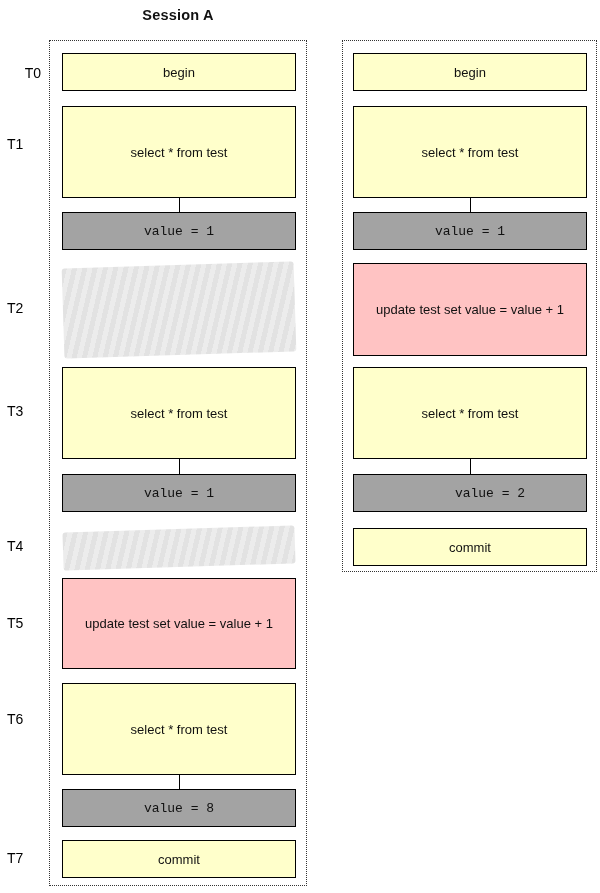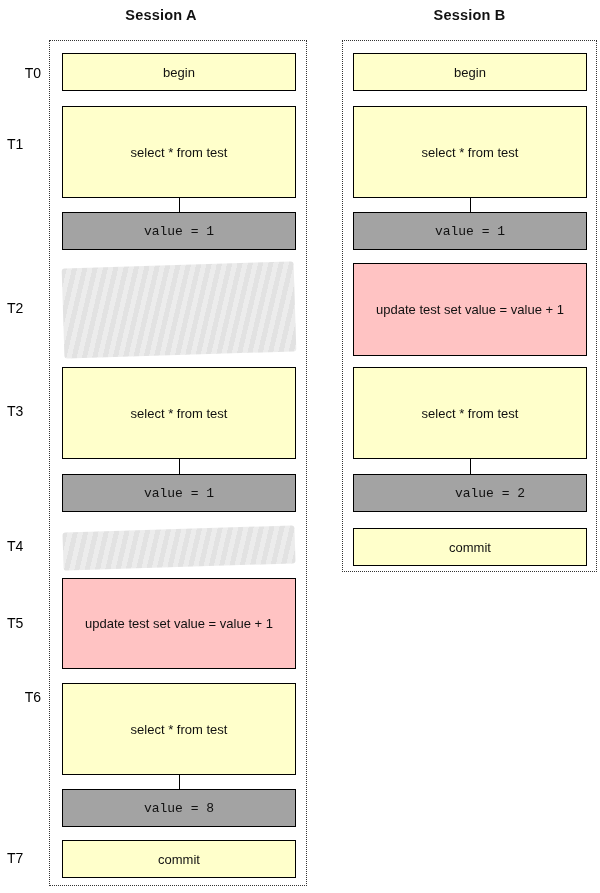--- a/index.html
+++ b/index.html
@@ -14,21 +14,21 @@
   .stage { position: absolute; inset: 0; width: 600px; height: 893px; }
 
   .session-title {
     position: absolute;
     top: 7px;
     font-size: 14.5px;
     font-weight: bold;
     text-align: center;
     letter-spacing: 0.2px;
   }
-  #titleA { left: 32px; width: 258px; text-align: center; }
+  #titleA { left: 49px; width: 258px; text-align: center; }
   #titleB { left: 342px; width: 255px; }
 
   .session-frame {
     position: absolute;
     border: 1px dotted #333;
     background: #ffffff;
   }
   #frameA { left: 49px; top: 40px; width: 258px; height: 846px; }
   #frameB { left: 342px; top: 40px; width: 255px; height: 532px; }
 
@@ -104,30 +104,29 @@
   #b-value2  { top: 433px; height: 38px; padding-left: 44px; }
   #b-commit  { top: 487px; height: 38px; }
 
   
   #t0 { top: 66px; text-align: right; }
   #t1 { top: 137px; }
   #t2 { top: 301px; }
   #t3 { top: 404px; }
   #t4 { top: 539px; }
   #t5 { top: 616px; }
-  #t6 { top: 690px; text-align: right; }
+  #t6 { top: 712px; }
   #t7 { top: 851px; }
 </style>
 </head>
 <body>
 
 <div class="stage">
 
   <div class="session-title" id="titleA">Session A</div>
-  <div class="session-title" id="titleB">Session B</div>
 
   <div class="tlabel" id="t0">T0</div>
   <div class="tlabel" id="t1">T1</div>
   <div class="tlabel" id="t2">T2</div>
   <div class="tlabel" id="t3">T3</div>
   <div class="tlabel" id="t4">T4</div>
   <div class="tlabel" id="t5">T5</div>
   <div class="tlabel" id="t6">T6</div>
   <div class="tlabel" id="t7">T7</div>
 

